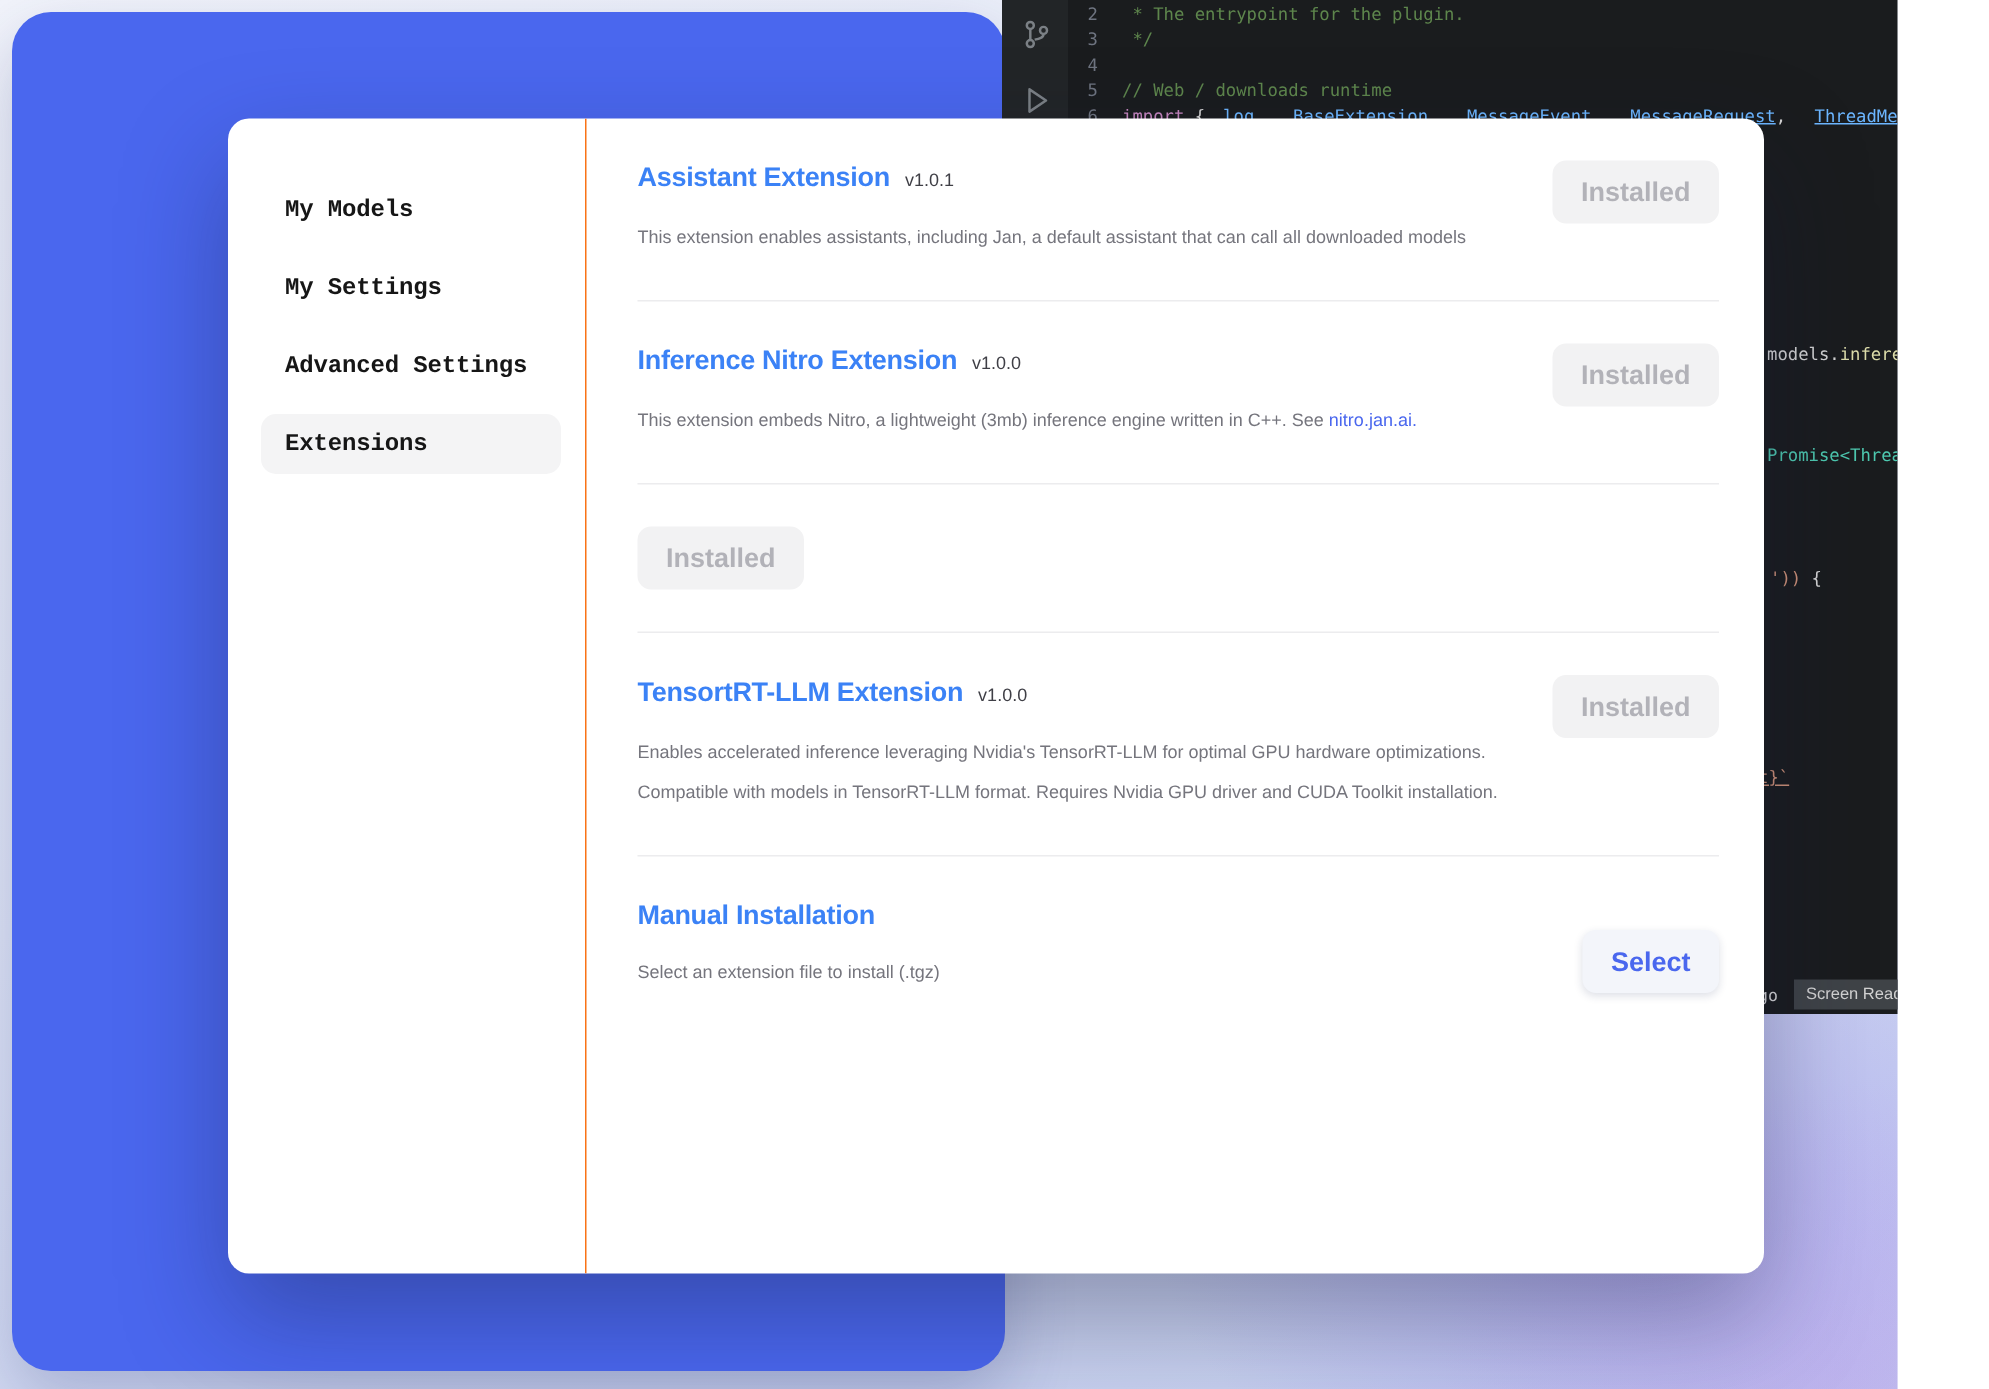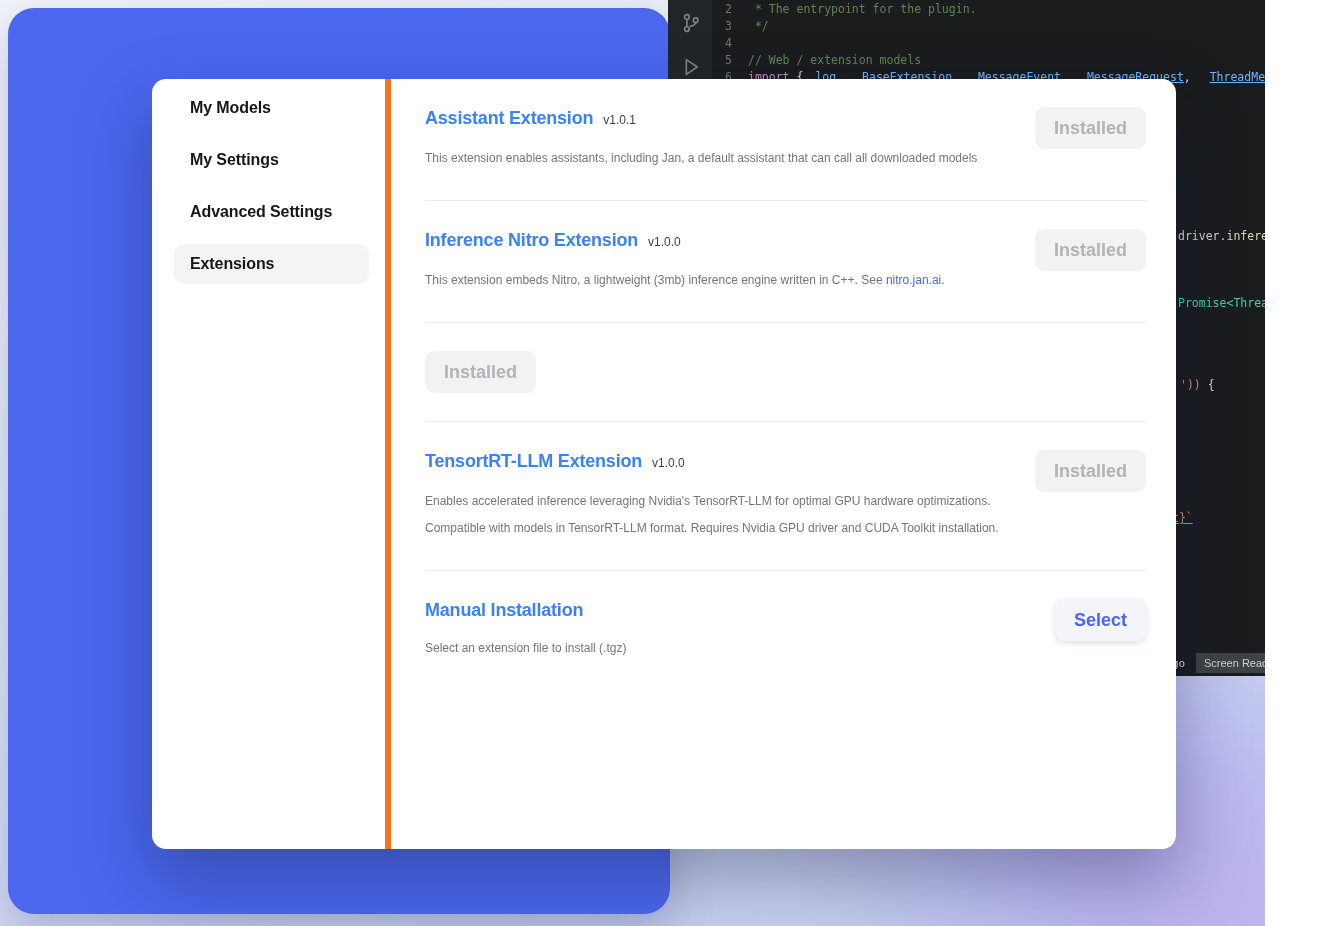--- a/index.html
+++ b/index.html
@@ -59,36 +59,37 @@
 
   
   .card {
     position:absolute; left:152px; top:79px; width:1024px; height:770px;
     background:#ffffff; border-radius:14px; overflow:hidden;
     box-shadow:0 30px 70px rgba(20,25,60,0.35);
     display:flex;
   }
 
   .sidebar {
-    width:239px; flex:0 0 239px; border-right:6px solid #f97316;
-    padding:9px 16px 0 22px;
+    width:239px; flex:0 0 239px; border-right:1px solid #f97316;
+    padding:41px 16px 0 22px;
+    font-family:Liberation Mono, monospace;
   }
   .side-item {
     font-size:16px; font-weight:700; color:#161616;
     padding:11px 16px; border-radius:10px; margin-bottom:12px; cursor:pointer;
     letter-spacing:-0.1px;
   }
   .side-item.active { background:#f4f4f5; }
 
   .main { flex:1; padding:0 30px 0 34px; }
   .section {
     display:flex; align-items:flex-start; justify-content:space-between; gap:24px;
     padding:26px 0 28px; border-bottom:1px solid #ececee;
   }
-  .section:last-child { border-bottom:none; }
+  .section:last-child { border-bottom:none;align-items:flex-end; }
   .sec-text { max-width:578px; }
   .sec-title-row { display:flex; align-items:baseline; gap:10px; }
   .sec-title { font-size:18px; font-weight:700; color:#3b82f6; line-height:27px; letter-spacing:-0.2px; }
   .sec-version { font-size:12px; color:#3f3f46; line-height:27px; }
   .sec-version:empty { display:none; }
   .sec-desc { margin-top:11px; font-size:12px; line-height:27px; color:#75757d; }
   .sec-desc a { color:#4a67ee; text-decoration:none; cursor:pointer; }
 
   .btn {
     flex:0 0 auto; margin-top:2px; border:none; border-radius:9px;
@@ -119,25 +120,25 @@
         <svg viewBox="0 0 16 16" width="22" height="22" fill="none" stroke="#8b9196" stroke-width="1.2" stroke-linejoin="round">
           <path d="M4.6 2.6l8 5.4-8 5.4z"></path>
         </svg>
       </span>
     </div>
 
     <div class="code">
       <div class="code-line"><span class="ln">2</span><span class="tok comment"> * The entrypoint for the plugin.</span></div>
       <div class="code-line"><span class="ln">3</span><span class="tok comment"> */</span></div>
       <div class="code-line"><span class="ln">4</span><span class="tok plain"></span></div>
-      <div class="code-line"><span class="ln">5</span><span class="tok comment">// Web / extension models</span></div>
+      <div class="code-line"><span class="ln">5</span><span class="tok comment">// Web / downloads runtime</span></div>
       <div class="code-line"><span class="ln">6</span><span class="tok kw">import </span><span class="tok plain">{</span><span class="tok ident">log</span><span class="tok plain">, </span><span class="tok ident">BaseExtension</span><span class="tok plain">, </span><span class="tok ident">MessageEvent</span><span class="tok plain">, </span><span class="tok ident">MessageRequest</span><span class="tok plain">, </span><span class="tok ident">ThreadMessage</span><span class="tok plain">, </span><span class="tok ident">ContentType</span></div>
     </div>
 
-    <div class="frag" style="left:510px; top:229px;"><span class="c-plain">driver.</span><span class="c-fn">inference</span><span class="c-plain">(data));</span></div>
+    <div class="frag" style="left:510px; top:229px;"><span class="c-plain">models.</span><span class="c-fn">inference</span><span class="c-plain">(data));</span></div>
     <div class="frag" style="left:510px; top:296px;"><span class="c-type">Promise&lt;ThreadMessage&gt;</span></div>
     <div class="frag" style="left:512px; top:378px;"><span class="c-str">'))</span><span class="c-plain"> {</span></div>
     <div class="frag" style="left:504px; top:511px;"><span class="c-tpl">t}`</span></div>
 
     <span class="status-go">go</span>
     <span class="status-notice">Screen Reader Optimized</span>
   </div>
 
   <div class="card">
 

